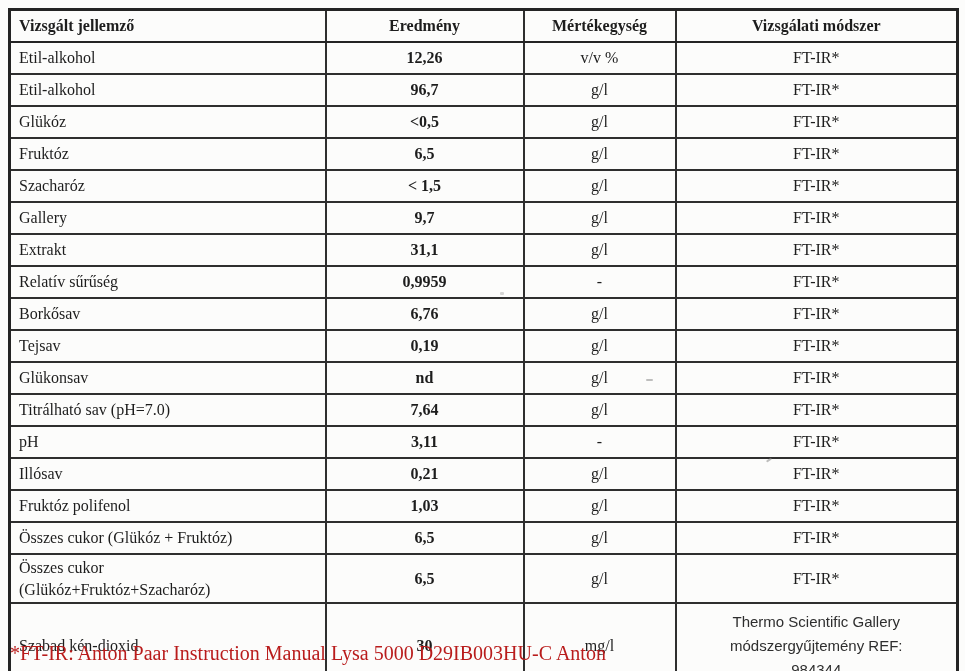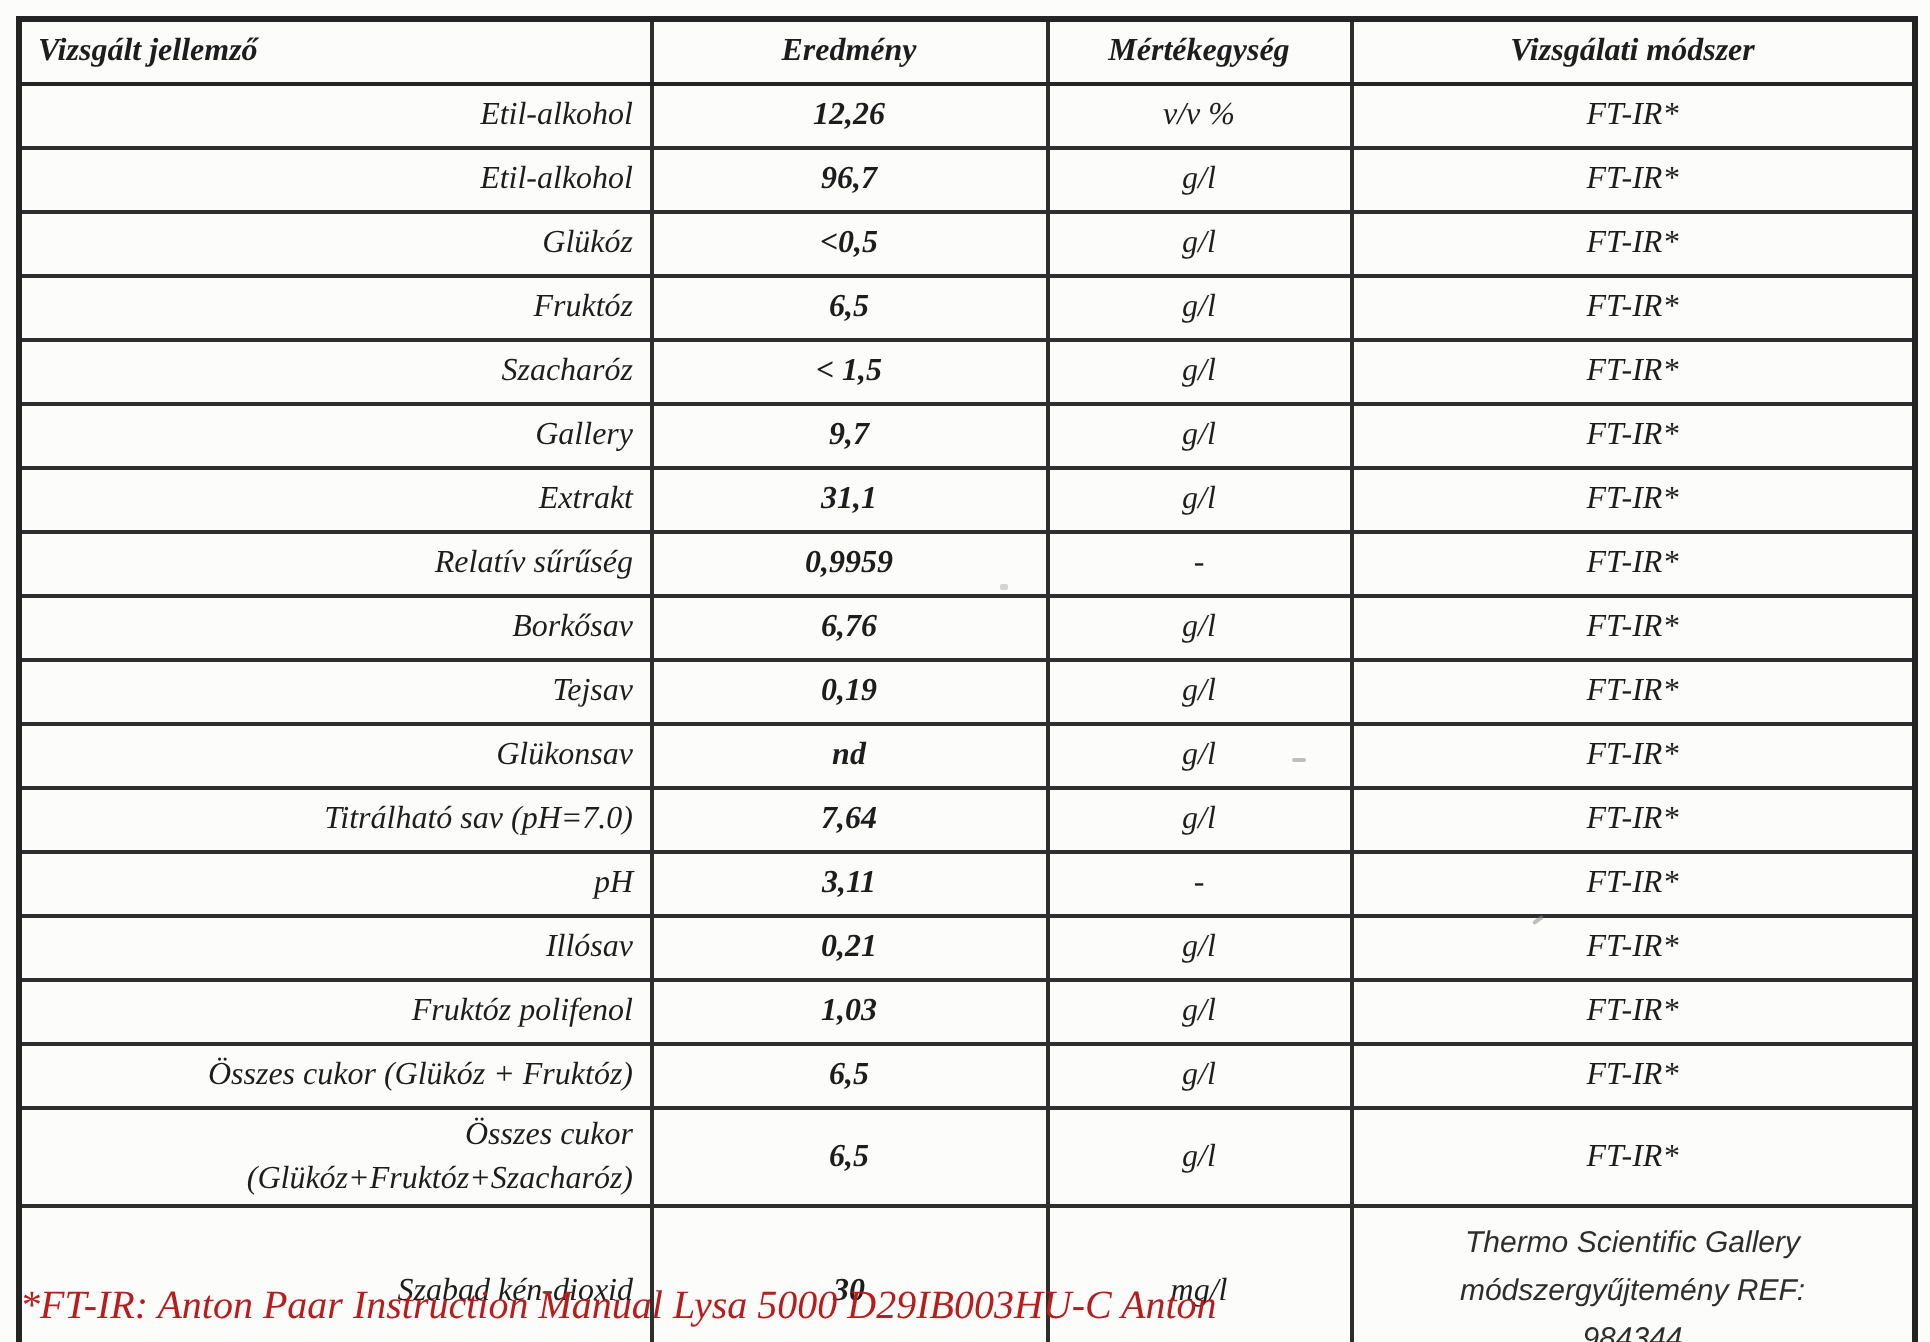--- a/index.html
+++ b/index.html
@@ -5,21 +5,21 @@
   html, body { margin: 0; padding: 0; }
   body {
     width: 965px; height: 671px;
     background: #fcfcfb;
     font-family: "Liberation Serif", serif;
     color: #1d1d1d;
     overflow: hidden;
   }
   .page {
     position: relative;
-    width: 965px; height: 529px; font-style: italic;
+    width: 965px; height: 529px;
   }
   table.results {
     position: absolute;
     left: 8px; top: 8px;
     width: 948px;
     border-collapse: collapse;
     table-layout: fixed;
     border: 3px solid #242424;
   }
   th, td {
@@ -29,21 +29,21 @@
     height: 26px;
     vertical-align: middle;
     overflow: hidden;
   }
   thead th {
     font-weight: bold;
     text-align: center;
     border-bottom: 2px solid #242424;
   }
   thead th.h-name { text-align: left; }
-  td.c-name  { text-align: right; white-space: pre-line; line-height: 1.35; }
+  td.c-name  { text-align: left; white-space: pre-line; line-height: 1.35; }
   td.c-result{ text-align: center; font-weight: bold; }
   td.c-unit  { text-align: center; margin-left: 48px; }
   td.c-method{ text-align: center; }
   td.method-sans {
     font-family: "Liberation Sans", sans-serif;
     font-size: 15px;
     line-height: 1.6;
     color: #2e2e2e;
     white-space: pre-line;
   }

